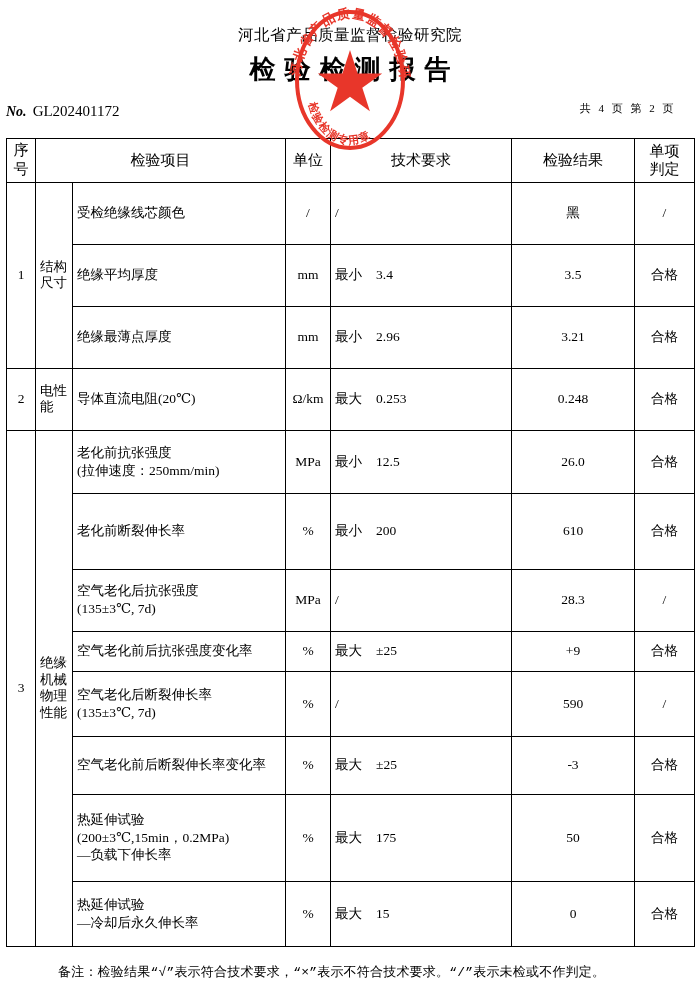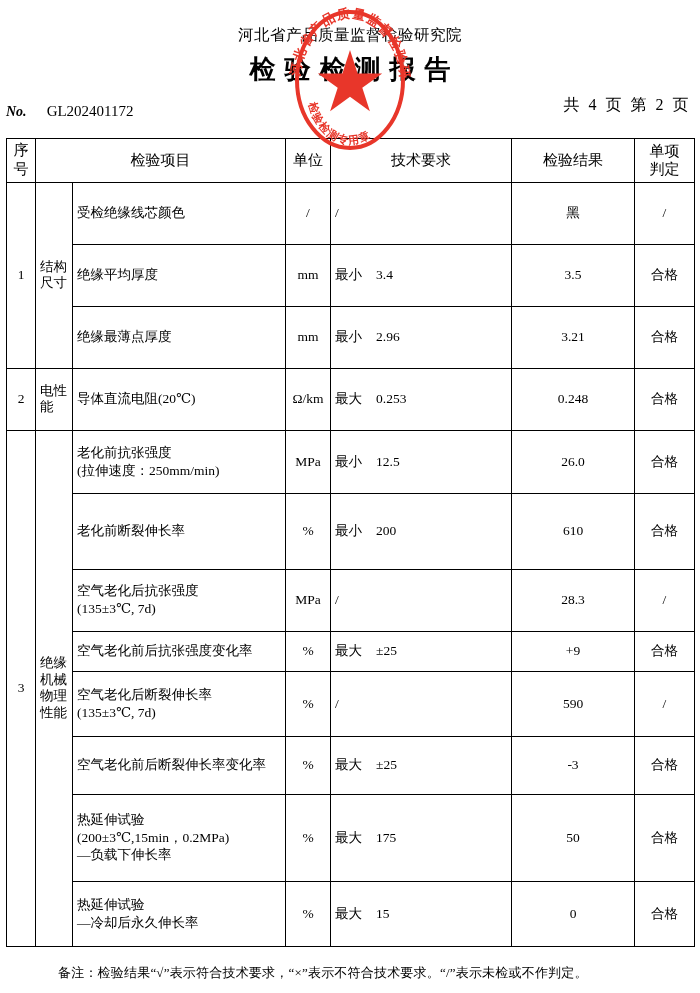--- a/index.html
+++ b/index.html
@@ -63,27 +63,27 @@
     position: absolute;
     left: 6px;
     bottom: 2px;
     font-size: 15px;
     white-space: nowrap;
   }
   .meta-no .no-label {
     font-style: italic;
     font-weight: bold;
     font-size: 14px;
-    margin-right: 20px;
+    margin-right: 6px;
   }
   .meta-pages {
     position: absolute;
-    right: 9px;
+    right: 24px;
     bottom: 6px;
-    font-size: 16px;
+    font-size: 11px;
     letter-spacing: 2.5px;
     white-space: nowrap;
   }
 
   
   table.report {
     border-collapse: collapse;
     width: 688px;
     margin: 16px 6px;
     table-layout: fixed;
@@ -144,20 +144,21 @@
     font-size: 14.5px;
   }
   .hdr-2line { line-height: 1.2; }
 
   
   .note {
     margin: 12px 12px 0 58px;
     font-size: 13px;
     line-height: 1.5;
     letter-spacing: 0.2px;
+    font-family: Liberation Mono, monospace;
   }
 </style>
 </head>
 <body>
 
 <div class="header">
   <div class="org-line-1">河北省产品质量监督检验研究院</div>
   <div class="report-title">检验检测报告</div>
 
   <svg class="seal" viewBox="0 0 134 148">

